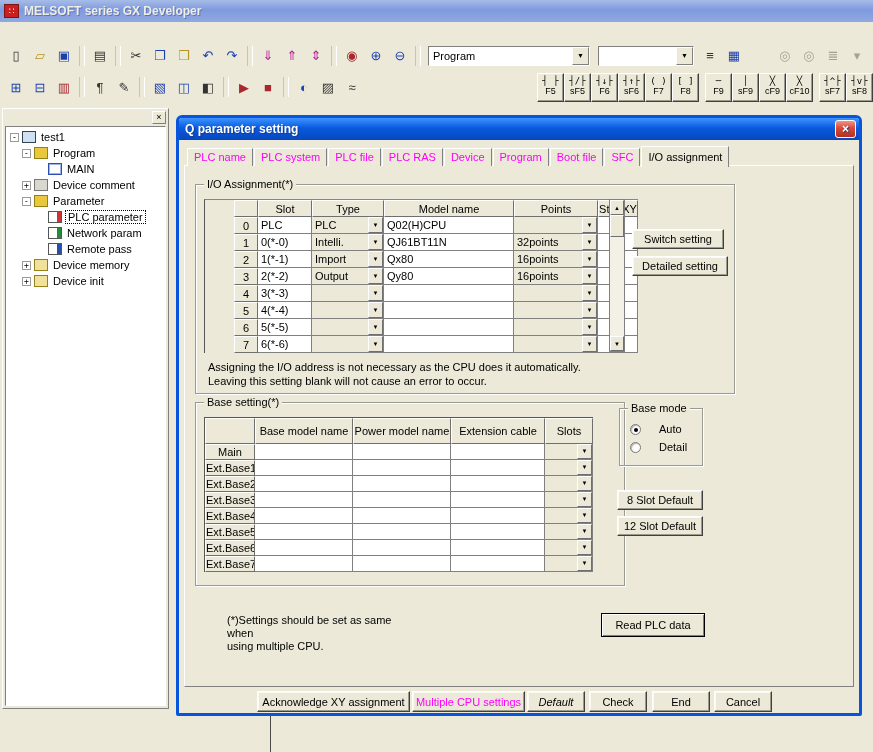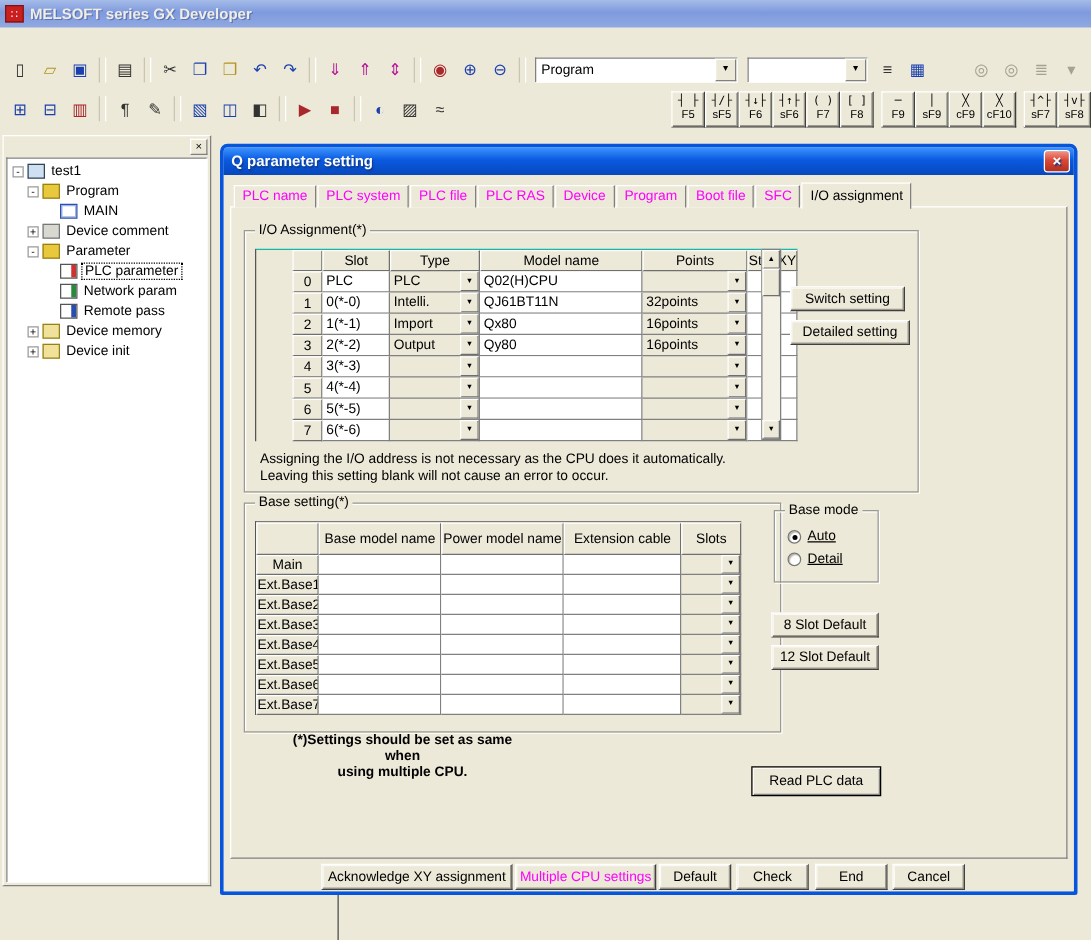--- a/index.html
+++ b/index.html
@@ -114,21 +114,21 @@
 .notes{position:absolute;left:12px;top:175px;line-height:14px;}
 
 
 .basetable{position:absolute;left:8px;top:14px;display:grid;
   grid-template-columns:50px 98px 98px 94px 48px;border-left:1px solid #555;border-top:1px solid #555;}
 .bh{height:26px;line-height:25px;} .br{height:16px;line-height:15px;}
 
 .radio{width:11px;height:11px;border-radius:50%;background:#fff;border:1px solid #787878;
   box-shadow:inset 1px 1px 1px #b9b5a6;position:relative;flex:none;}
 .radio.sel::after{content:"";position:absolute;left:3px;top:3px;width:4px;height:4px;border-radius:50%;background:#000;}
-.radrow{position:absolute;display:flex;align-items:center;gap:5px;text-decoration:underline;}
+.radrow{position:absolute;display:flex;align-items:center;gap:18px;}
 
 .magenta{color:#ff00ff;}
 .stray-line{position:absolute;left:270px;top:716px;width:1px;height:36px;background:#4a4a4a;}
 
 
 [data-icon]{display:inline-flex;align-items:center;justify-content:center;}
 </style>
 </head>
 <body>
 
@@ -550,30 +550,30 @@
         </div>
         <div class="radrow" style="left:10px;top:32px;align-items:flex-end;">
           <span class="radio"></span>
           <span>Detail</span>
         </div>
       </div>
 
       <span class="btn b3" style="left:438px;top:350px;width:86px;">8 Slot Default</span>
       <span class="btn b3" style="left:438px;top:376px;width:86px;">12 Slot Default</span>
 
-      <div style="position:absolute;left:48px;top:446px;width:190px;text-align:center;line-height:13px;font-weight:bold;">
+      <div style="position:absolute;left:48px;top:474px;width:190px;text-align:left;line-height:13px;">
         <div>(*)Settings should be set as same when</div>
         <div>using multiple CPU.</div>
       </div>
 
       <span class="btn def" style="left:422px;top:473px;width:104px;height:24px;background:#ECE9D8;">Read PLC data</span>
 
       <span class="btn b3" style="left:78px;top:551px;width:153px;height:21px;">Acknowledge XY assignment</span>
       <span class="btn b3 magenta" style="left:233px;top:551px;width:113px;height:21px;">Multiple CPU settings</span>
-      <span class="btn b3" style="left:348px;top:551px;width:58px;height:21px;">Default</span>
+      <span class="btn b3" style="left:348px;top:551px;width:58px;height:21px;font-style:italic;">Default</span>
       <span class="btn b3" style="left:410px;top:551px;width:58px;height:21px;">Check</span>
       <span class="btn b3" style="left:473px;top:551px;width:58px;height:21px;">End</span>
       <span class="btn b3" style="left:535px;top:551px;width:58px;height:21px;">Cancel</span>
     </div>
   </div>
 
   <div class="stray-line"></div>
 </div>
 
 </body></html>

